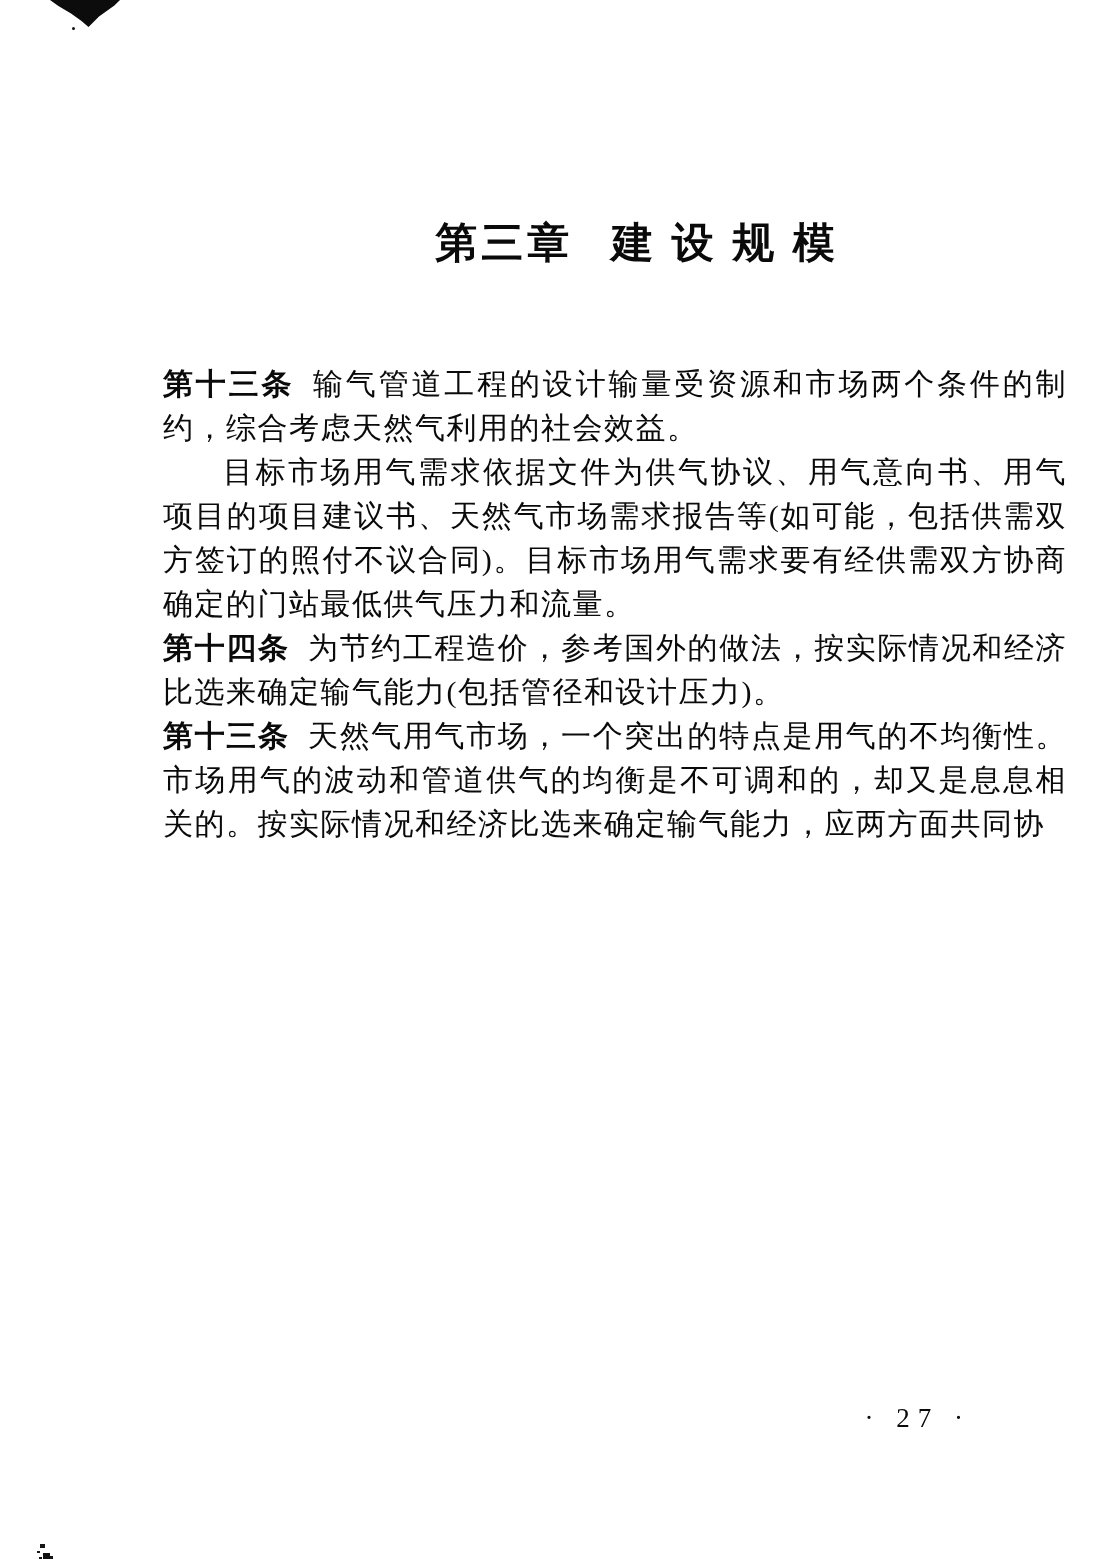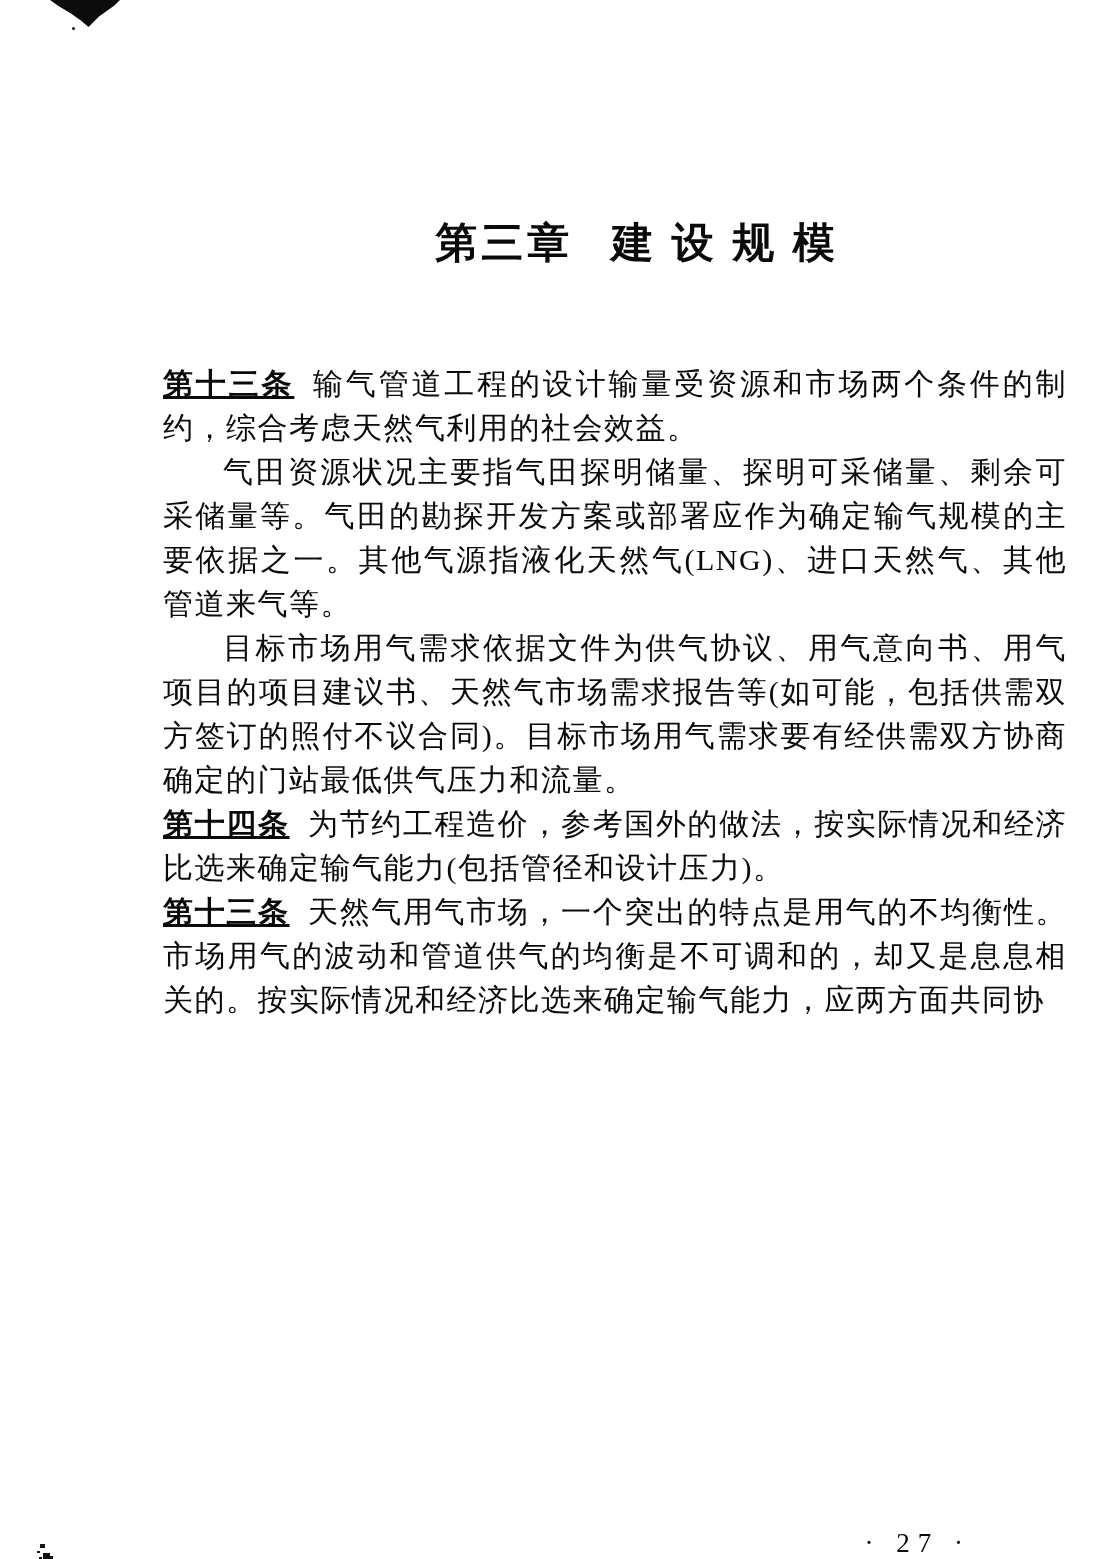--- a/index.html
+++ b/index.html
@@ -47,26 +47,25 @@
     text-align: justify;
     text-align-last: left;
     letter-spacing: 1.5px;
   }
   .body-text p.indent {
     text-indent: 2em;
   }
   .lead {
     font-weight: bold;
     margin-right: 0.62em;
-    text-decoration: underline;
   }
   
   .page-number {
     position: absolute;
-    top: 1528px;
+    top: 1403px;
     right: 148px;
     font-size: 27px;
     letter-spacing: 8px;
     white-space: nowrap;
   }
   
   .artifact { position: absolute; pointer-events: none; }
   .artifact-top {
     left: 50px;
     top: 0;
@@ -101,21 +100,20 @@
 
   <div class="artifact artifact-top"></div>
   <div class="artifact artifact-top-dot"></div>
 
   <h1 class="chapter-heading"><span>第三章</span><span class="heading-gap"></span><span>建 设 规 模</span></h1>
 
   <div class="body-text">
 
     <p><b class="lead">第十三条</b><span>输气管道工程的设计输量受资源和市场两个条件的制约，综合考虑天然气利用的社会效益。</span></p>
 
-    <p class="indent"><span>气田资源状况主要指气田探明储量、探明可采储量、剩余可采储量等。气田的勘探开发方案或部署应作为确定输气规模的主要依据之一。其他气源指液化天然气(LNG)、进口天然气、其他管道来气等。</span></p>
 
 
 
     <p class="indent"><span>目标市场用气需求依据文件为供气协议、用气意向书、用气项目的项目建议书、天然气市场需求报告等(如可能，包括供需双方签订的照付不议合同)。目标市场用气需求要有经供需双方协商确定的门站最低供气压力和流量。</span></p>
 
     <p><b class="lead">第十四条</b><span>为节约工程造价，参考国外的做法，按实际情况和经济比选来确定输气能力(包括管径和设计压力)。</span></p>
 
     <p><b class="lead">第十三条</b><span>天然气用气市场，一个突出的特点是用气的不均衡性。市场用气的波动和管道供气的均衡是不可调和的，却又是息息相关的。按实际情况和经济比选来确定输气能力，应两方面共同协</span></p>
 
   </div>

